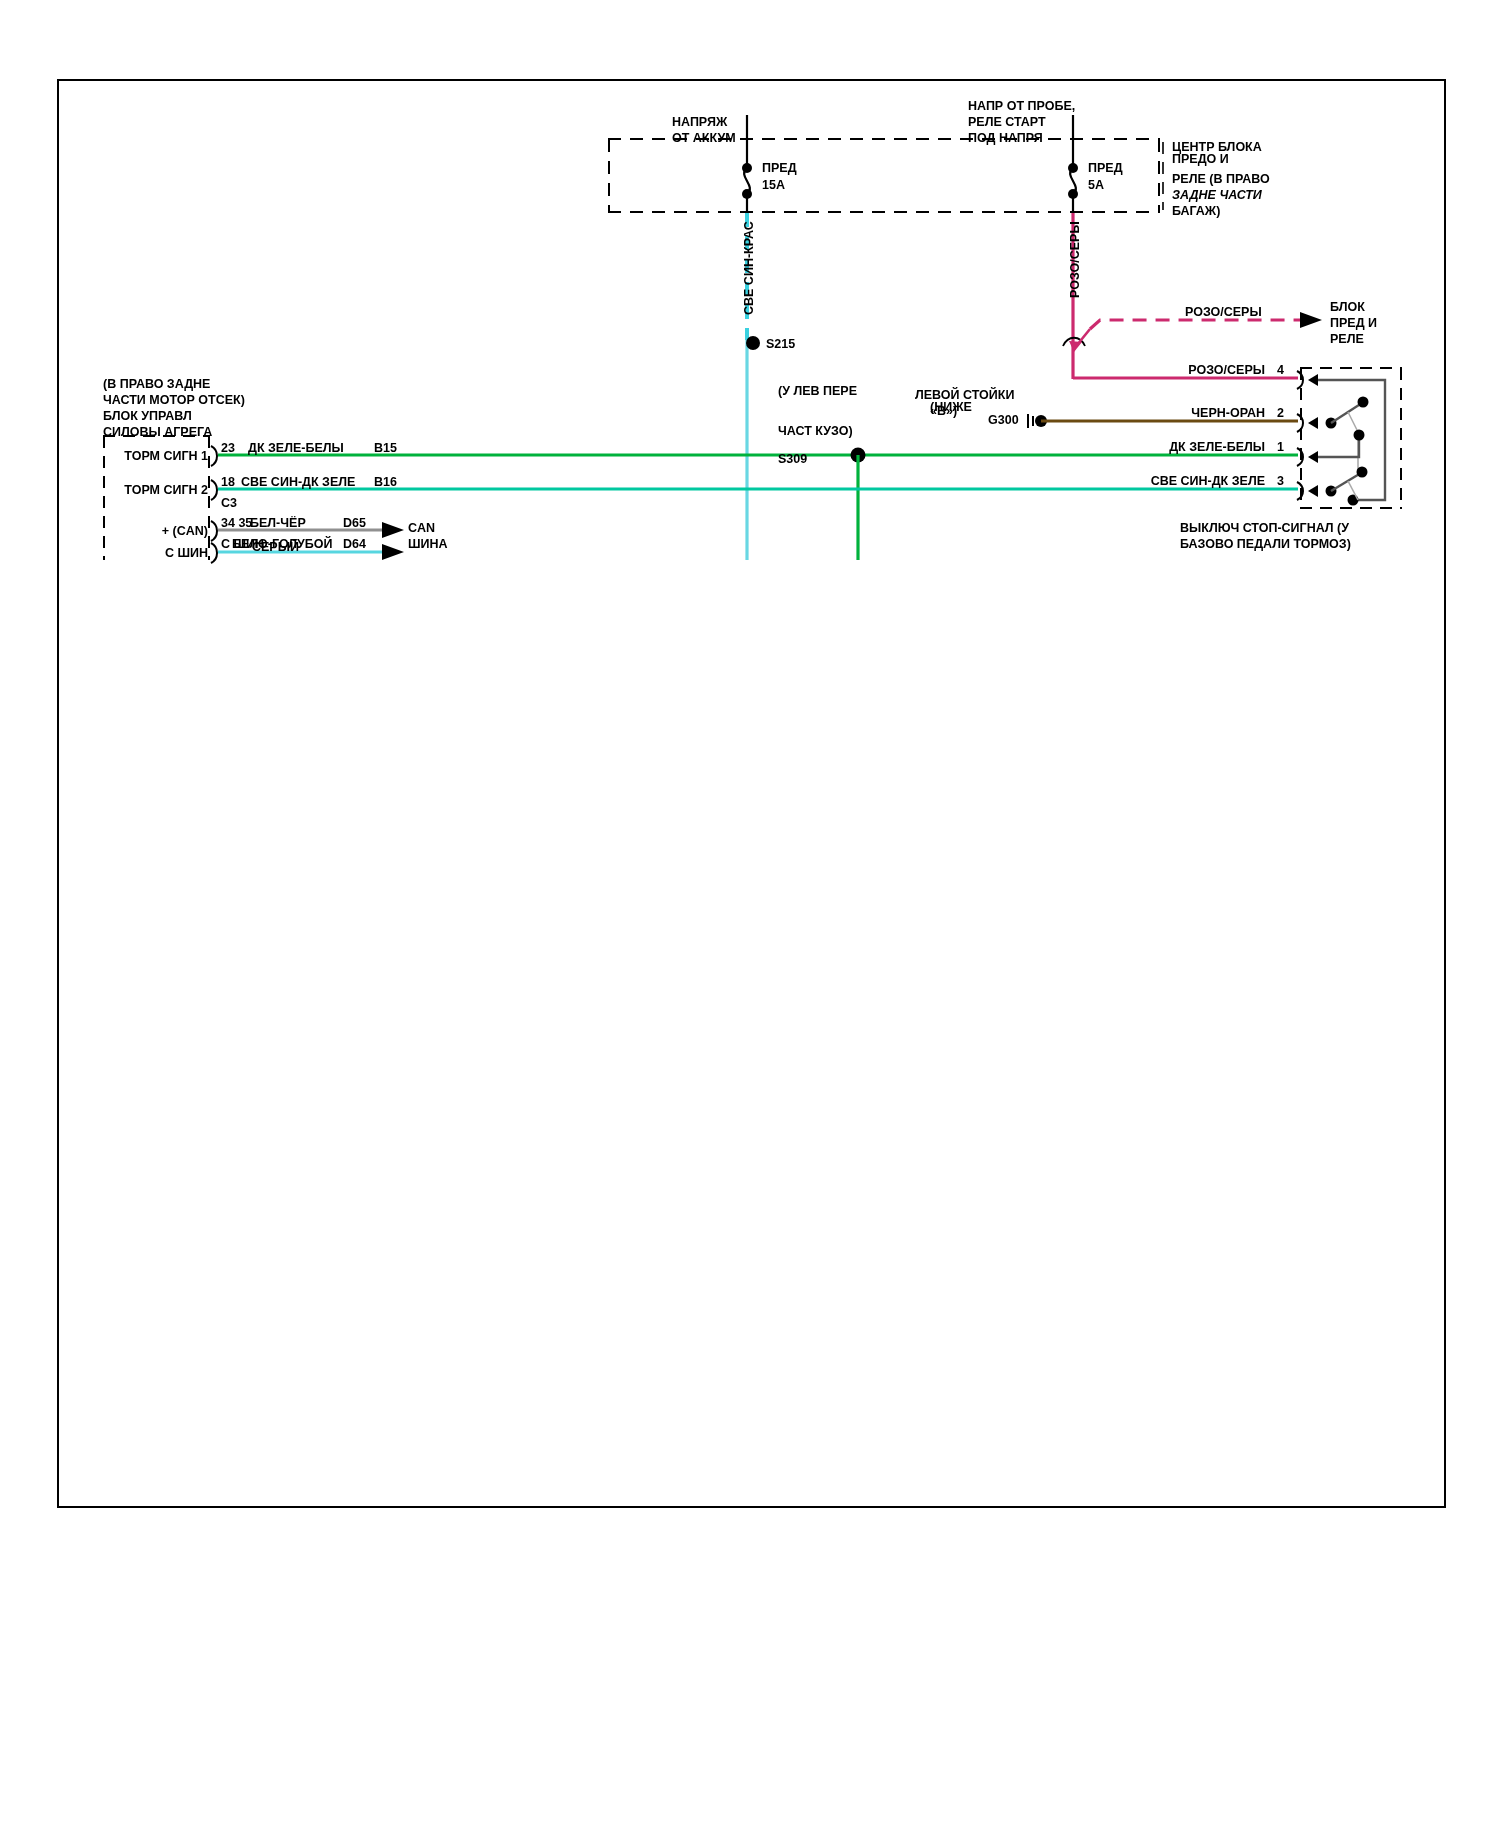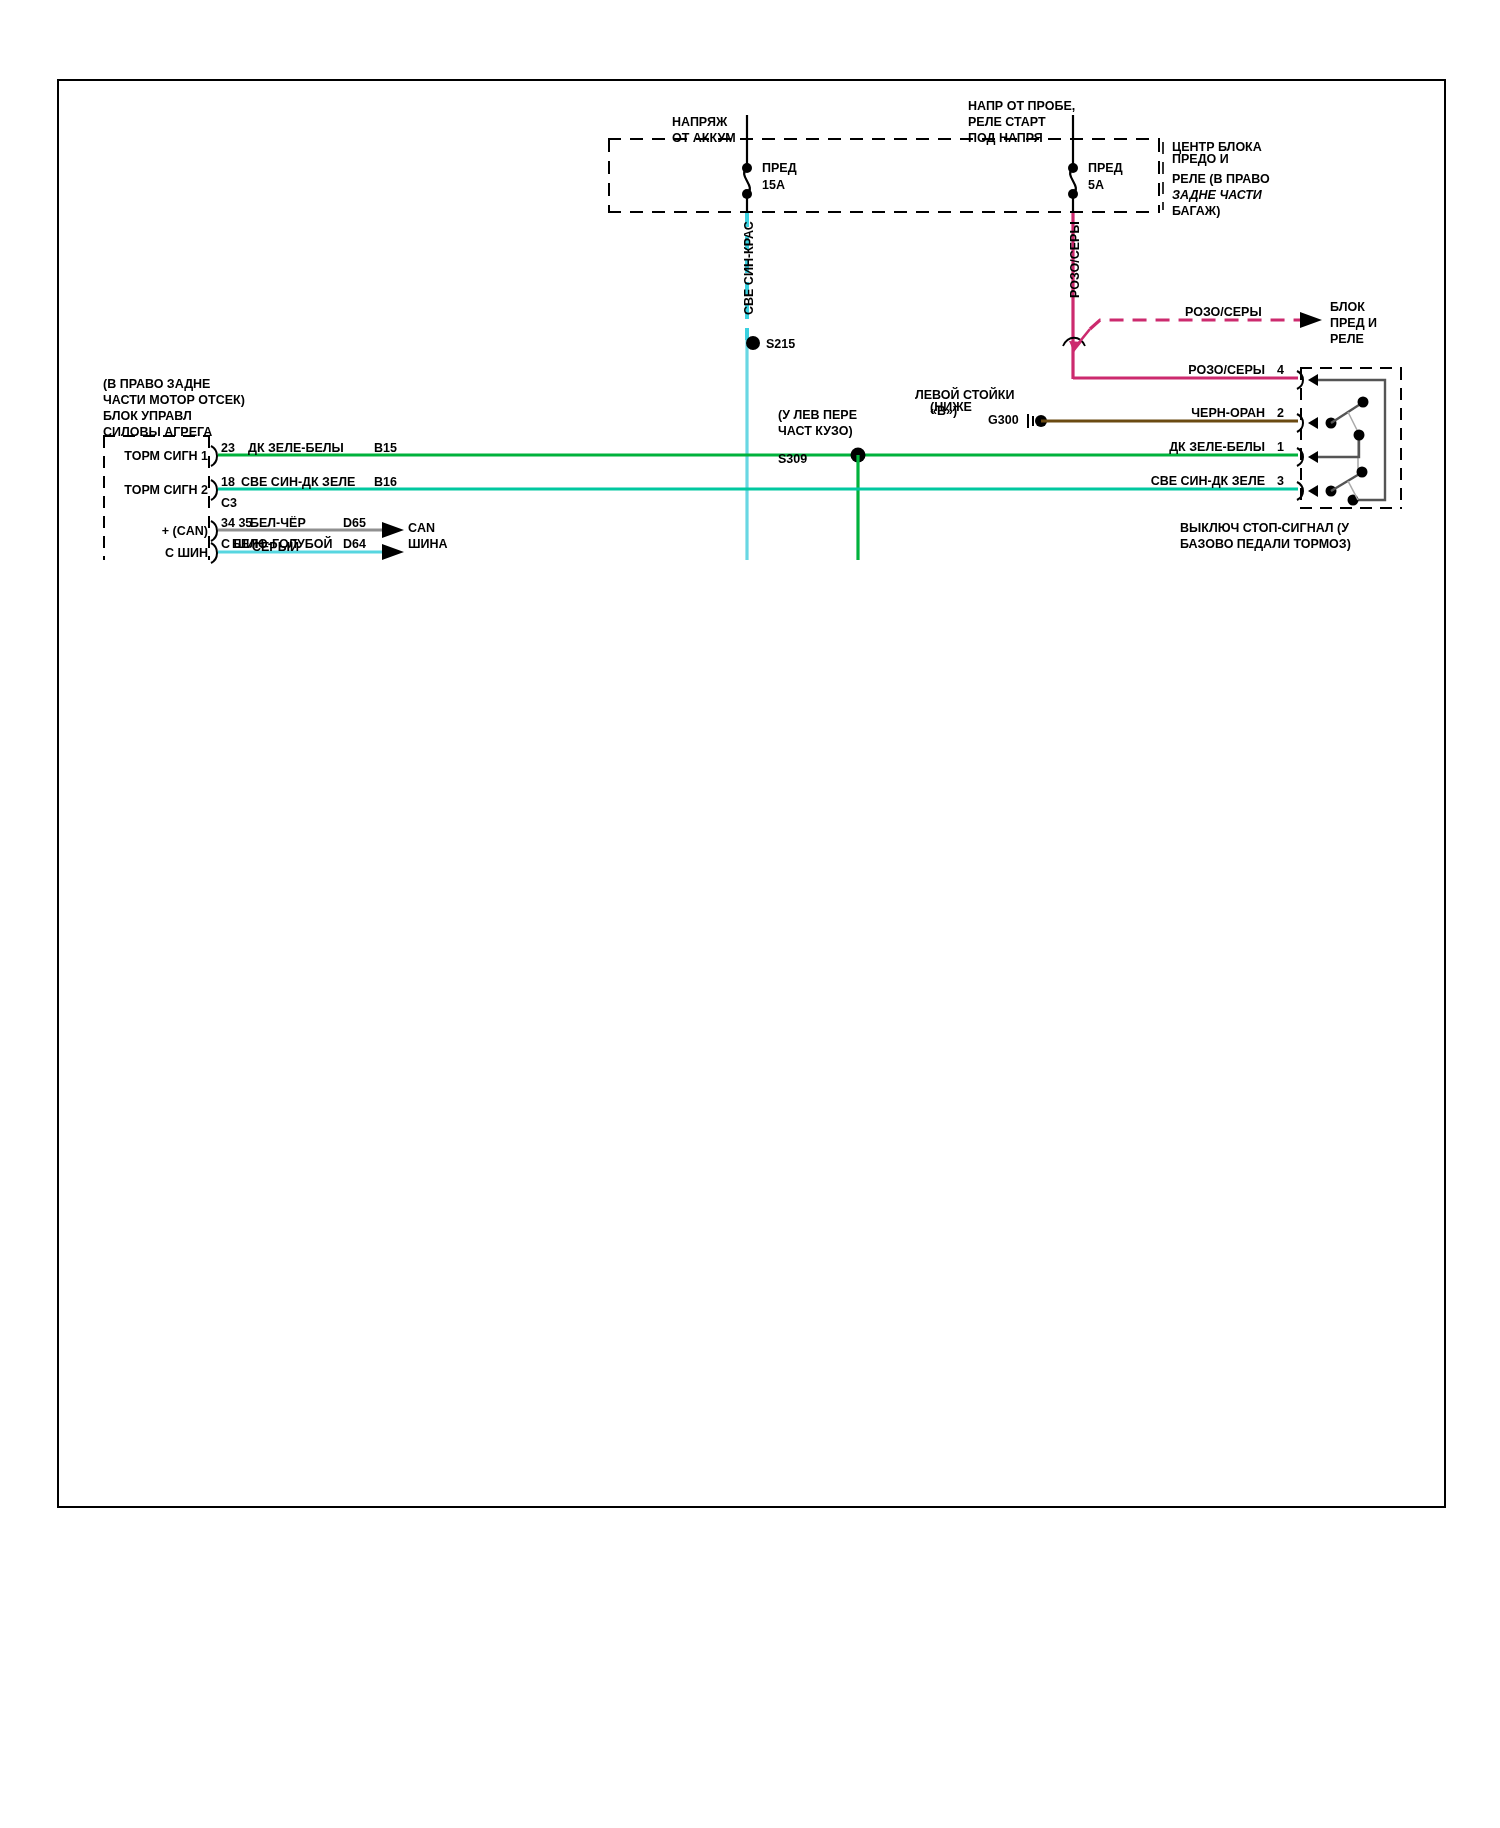--- a/index.html
+++ b/index.html
@@ -277,21 +277,21 @@
   <div class="t" style="left:1172px;top:140px;">ЦЕНТР БЛОКА</div>
   <div class="t" style="left:1172px;top:152px;">ПРЕДО И</div>
   <div class="t" style="left:1172px;top:172px;">РЕЛЕ (В ПРАВО</div>
   <div class="t" style="left:1172px;top:188px;font-style:italic;">ЗАДНЕ ЧАСТИ</div>
   <div class="t" style="left:1172px;top:204px;">БАГАЖ)</div>
 
   <div class="vert" style="left:742px;top:315px;">СВЕ СИН-КРАС</div>
   <div class="vert" style="left:1068px;top:298px;">РОЗО/СЕРЫ</div>
 
   <div class="t" style="left:766px;top:337px;">S215</div>
-  <div class="t c" style="left:778px;top:408px;width:160px;">(У ЛЕВ ПЕРЕ</div>
+  <div class="t c" style="left:778px;top:384px;width:160px;">(У ЛЕВ ПЕРЕ</div>
   <div class="t c" style="left:778px;top:424px;width:160px;">ЧАСТ КУЗО)</div>
   <div class="t c" style="left:778px;top:452px;width:160px;">S309</div>
 
   <div class="t c" style="left:930px;top:400px;width:170px;">(НИЖЕ</div>
   <div class="t c" style="left:915px;top:388px;width:170px;">ЛЕВОЙ СТОЙКИ</div>
   <div class="t c" style="left:930px;top:404px;width:170px;">«В»)</div>
   <div class="t" style="left:988px;top:413px;">G300</div>
 
   <div class="t" style="left:1185px;top:305px;">РОЗО/СЕРЫ</div>
   <div class="t" style="left:1330px;top:300px;">БЛОК</div>

